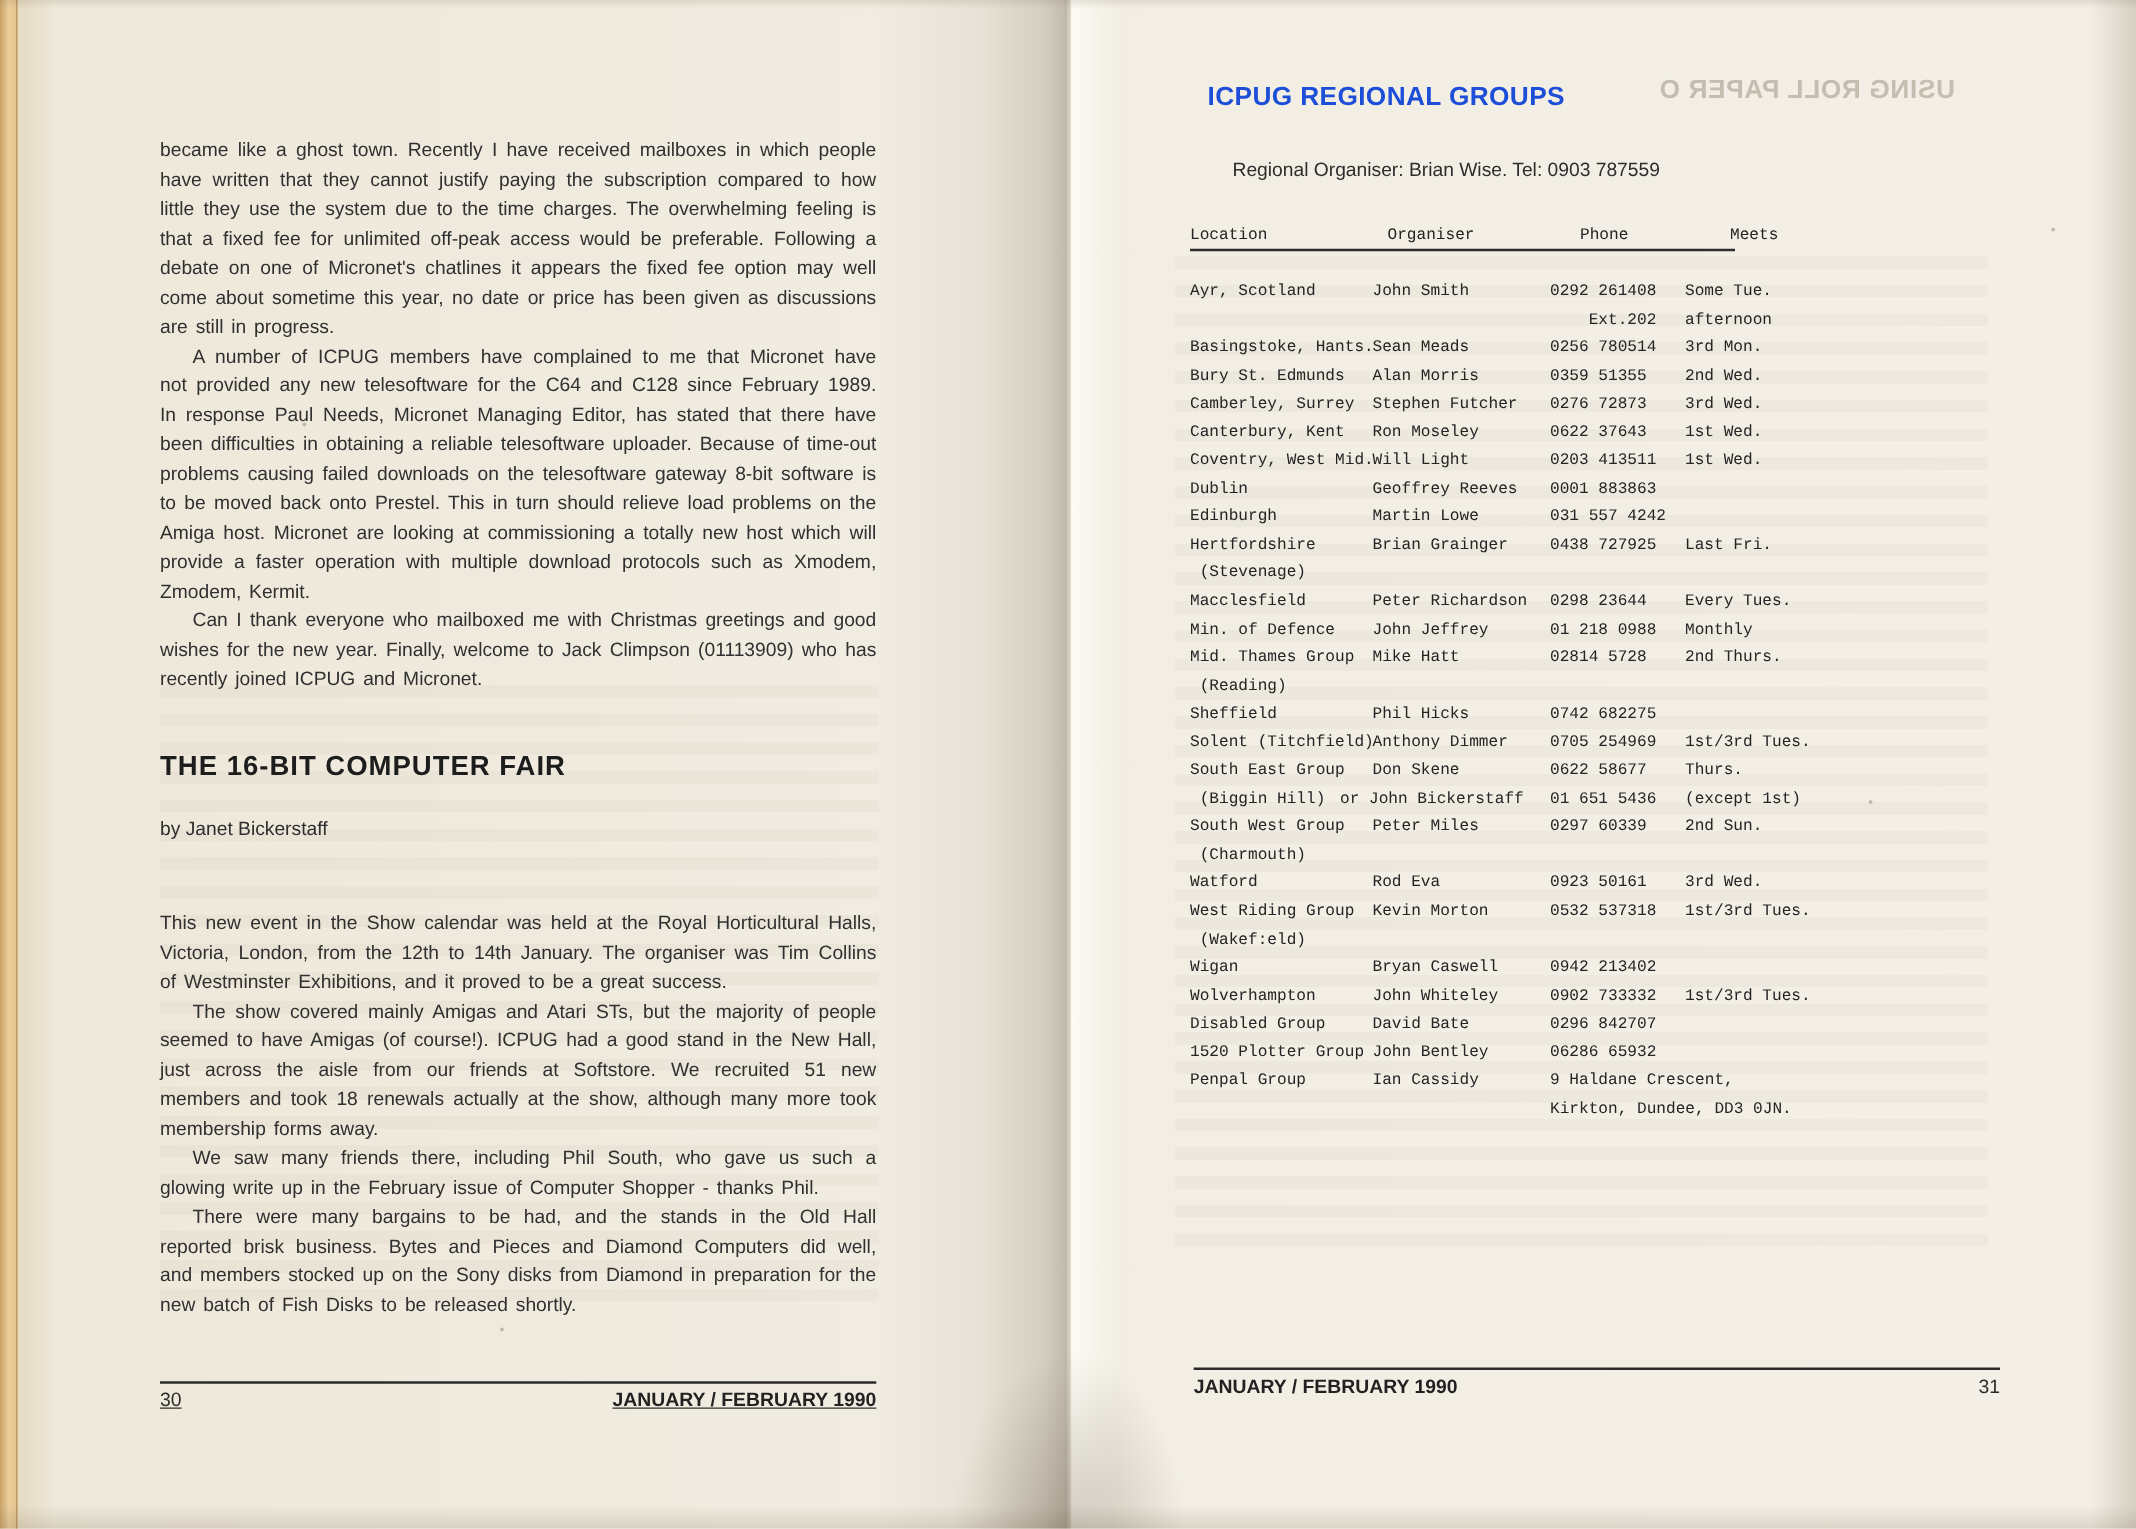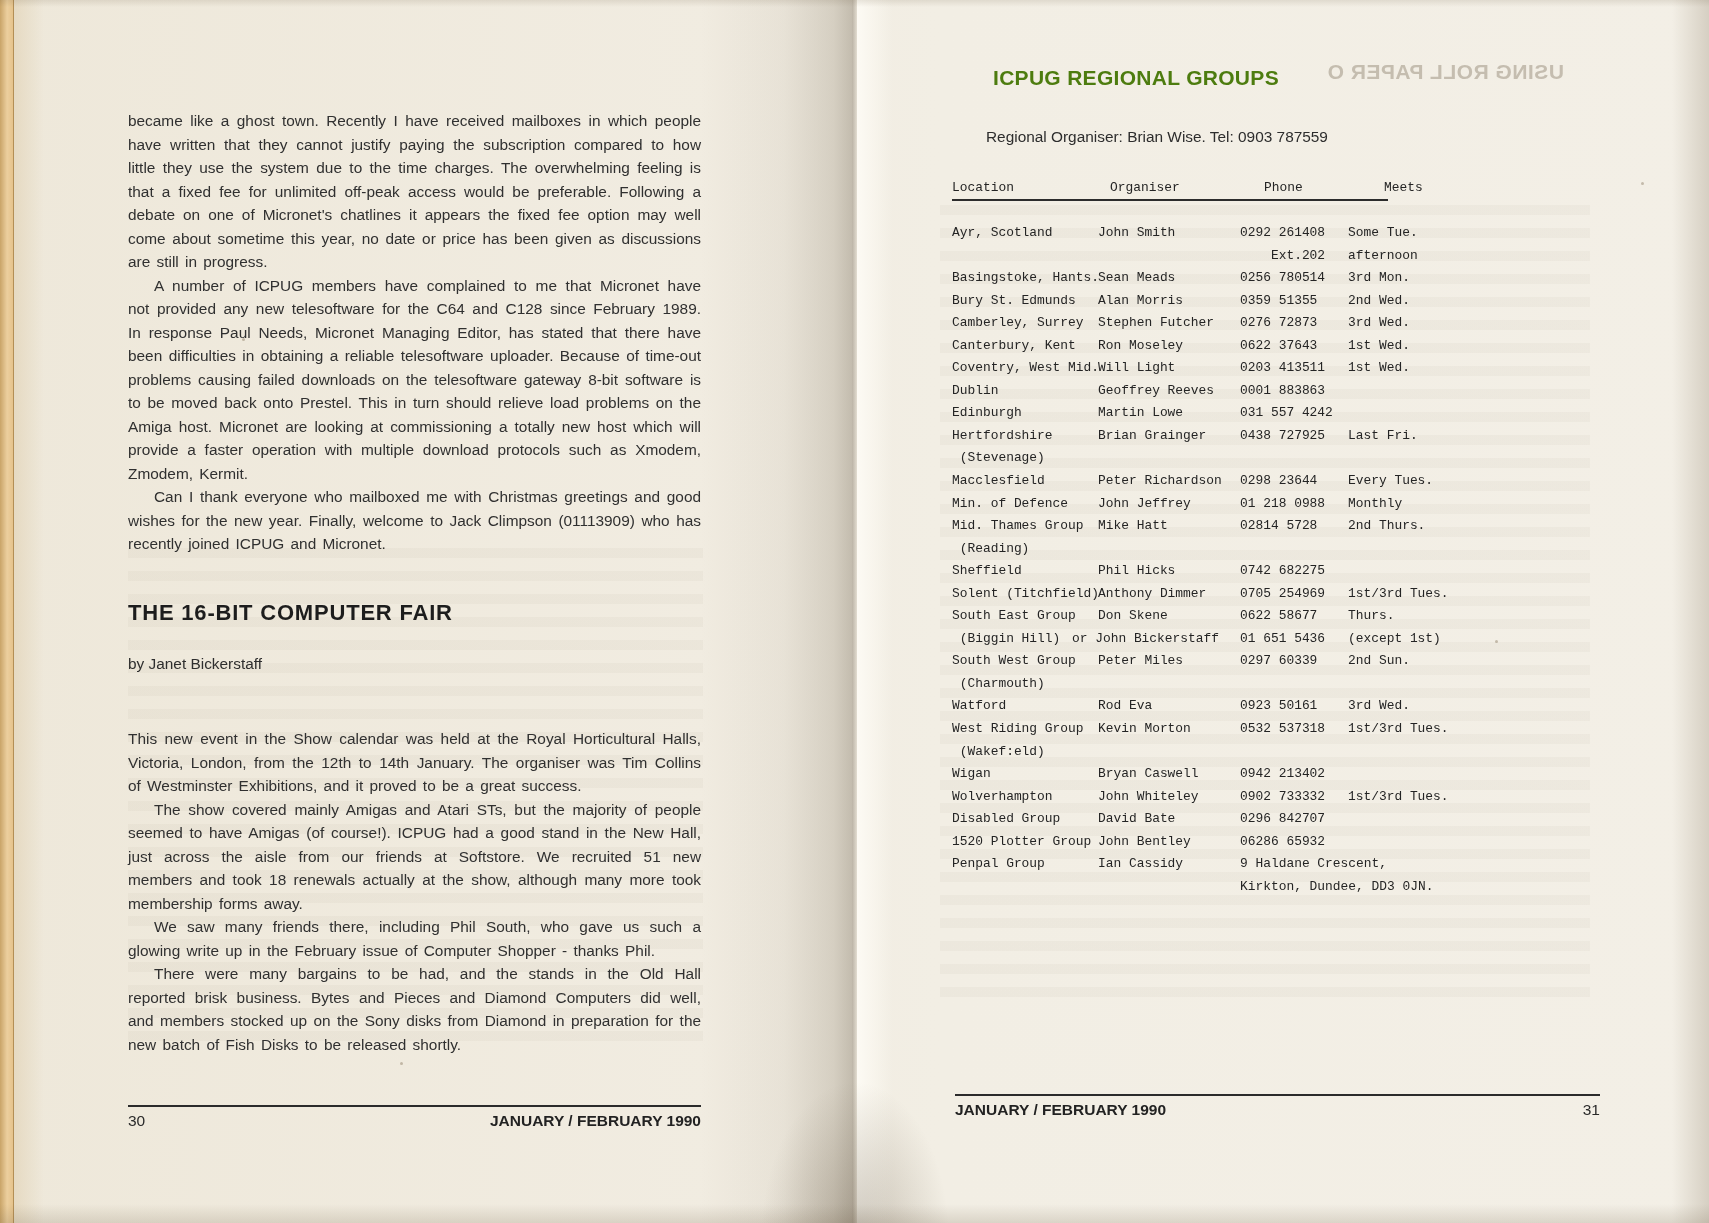--- a/index.html
+++ b/index.html
@@ -44,27 +44,27 @@
   .col-b{left:128px;top:698px;}
   .para{margin:0;}
   .para + .para{text-indent:26px;}
   .article-title{position:absolute;left:128px;top:600px;
     font-size:22px;font-weight:bold;letter-spacing:.8px;color:#1d1d1d;white-space:nowrap;}
   .byline{position:absolute;left:128px;top:655px;font-size:15.4px;}
   .rule{position:absolute;height:2px;background:#2b2b2b;}
   .rule-left{left:128px;top:1105px;width:573px;}
   .rule-right{left:955px;top:1094px;width:645px;}
   .footer-row{position:absolute;display:flex;justify-content:space-between;align-items:baseline;}
-  .footer-left{left:128px;top:1112px;width:573px;}
+  .footer-left{left:128px;top:1112px;width:573px;text-decoration:underline;}
   .footer-right{left:955px;top:1101px;width:645px;}
   .pageno{font-size:15.5px;color:#2a2a2a;}
   .issue{font-size:15.5px;font-weight:bold;color:#222;}
   
-  .rp-title{position:absolute;left:993px;top:66px;
-    font-size:21px;font-weight:bold;letter-spacing:.3px;color:#4d7c0f;white-space:nowrap;}
+  .rp-title{position:absolute;left:966px;top:66px;
+    font-size:21px;font-weight:bold;letter-spacing:.3px;color:#1d4ed8;white-space:nowrap;}
   .rp-organiser{position:absolute;left:938px;top:128px;font-size:15.4px;color:#2d2d2d;white-space:nowrap;margin-left:48px;}
   .mono{font-family:"Liberation Mono", monospace;font-size:12.9px;color:#242424;}
   .thead{position:absolute;left:952px;top:180px;width:436px;display:grid;
     grid-template-columns:146px 142px 108px auto;
     border-bottom:2px solid #2c2c2c;padding-bottom:4px;gap:12px;}
   .thead span{white-space:pre;}
   .rows{position:absolute;left:952px;top:222px;width:650px;}
   .trow{display:grid;grid-template-columns:146px 142px 108px auto;}
   .tcell{min-height:0;}
   .tline{white-space:pre;line-height:22.55px;}

